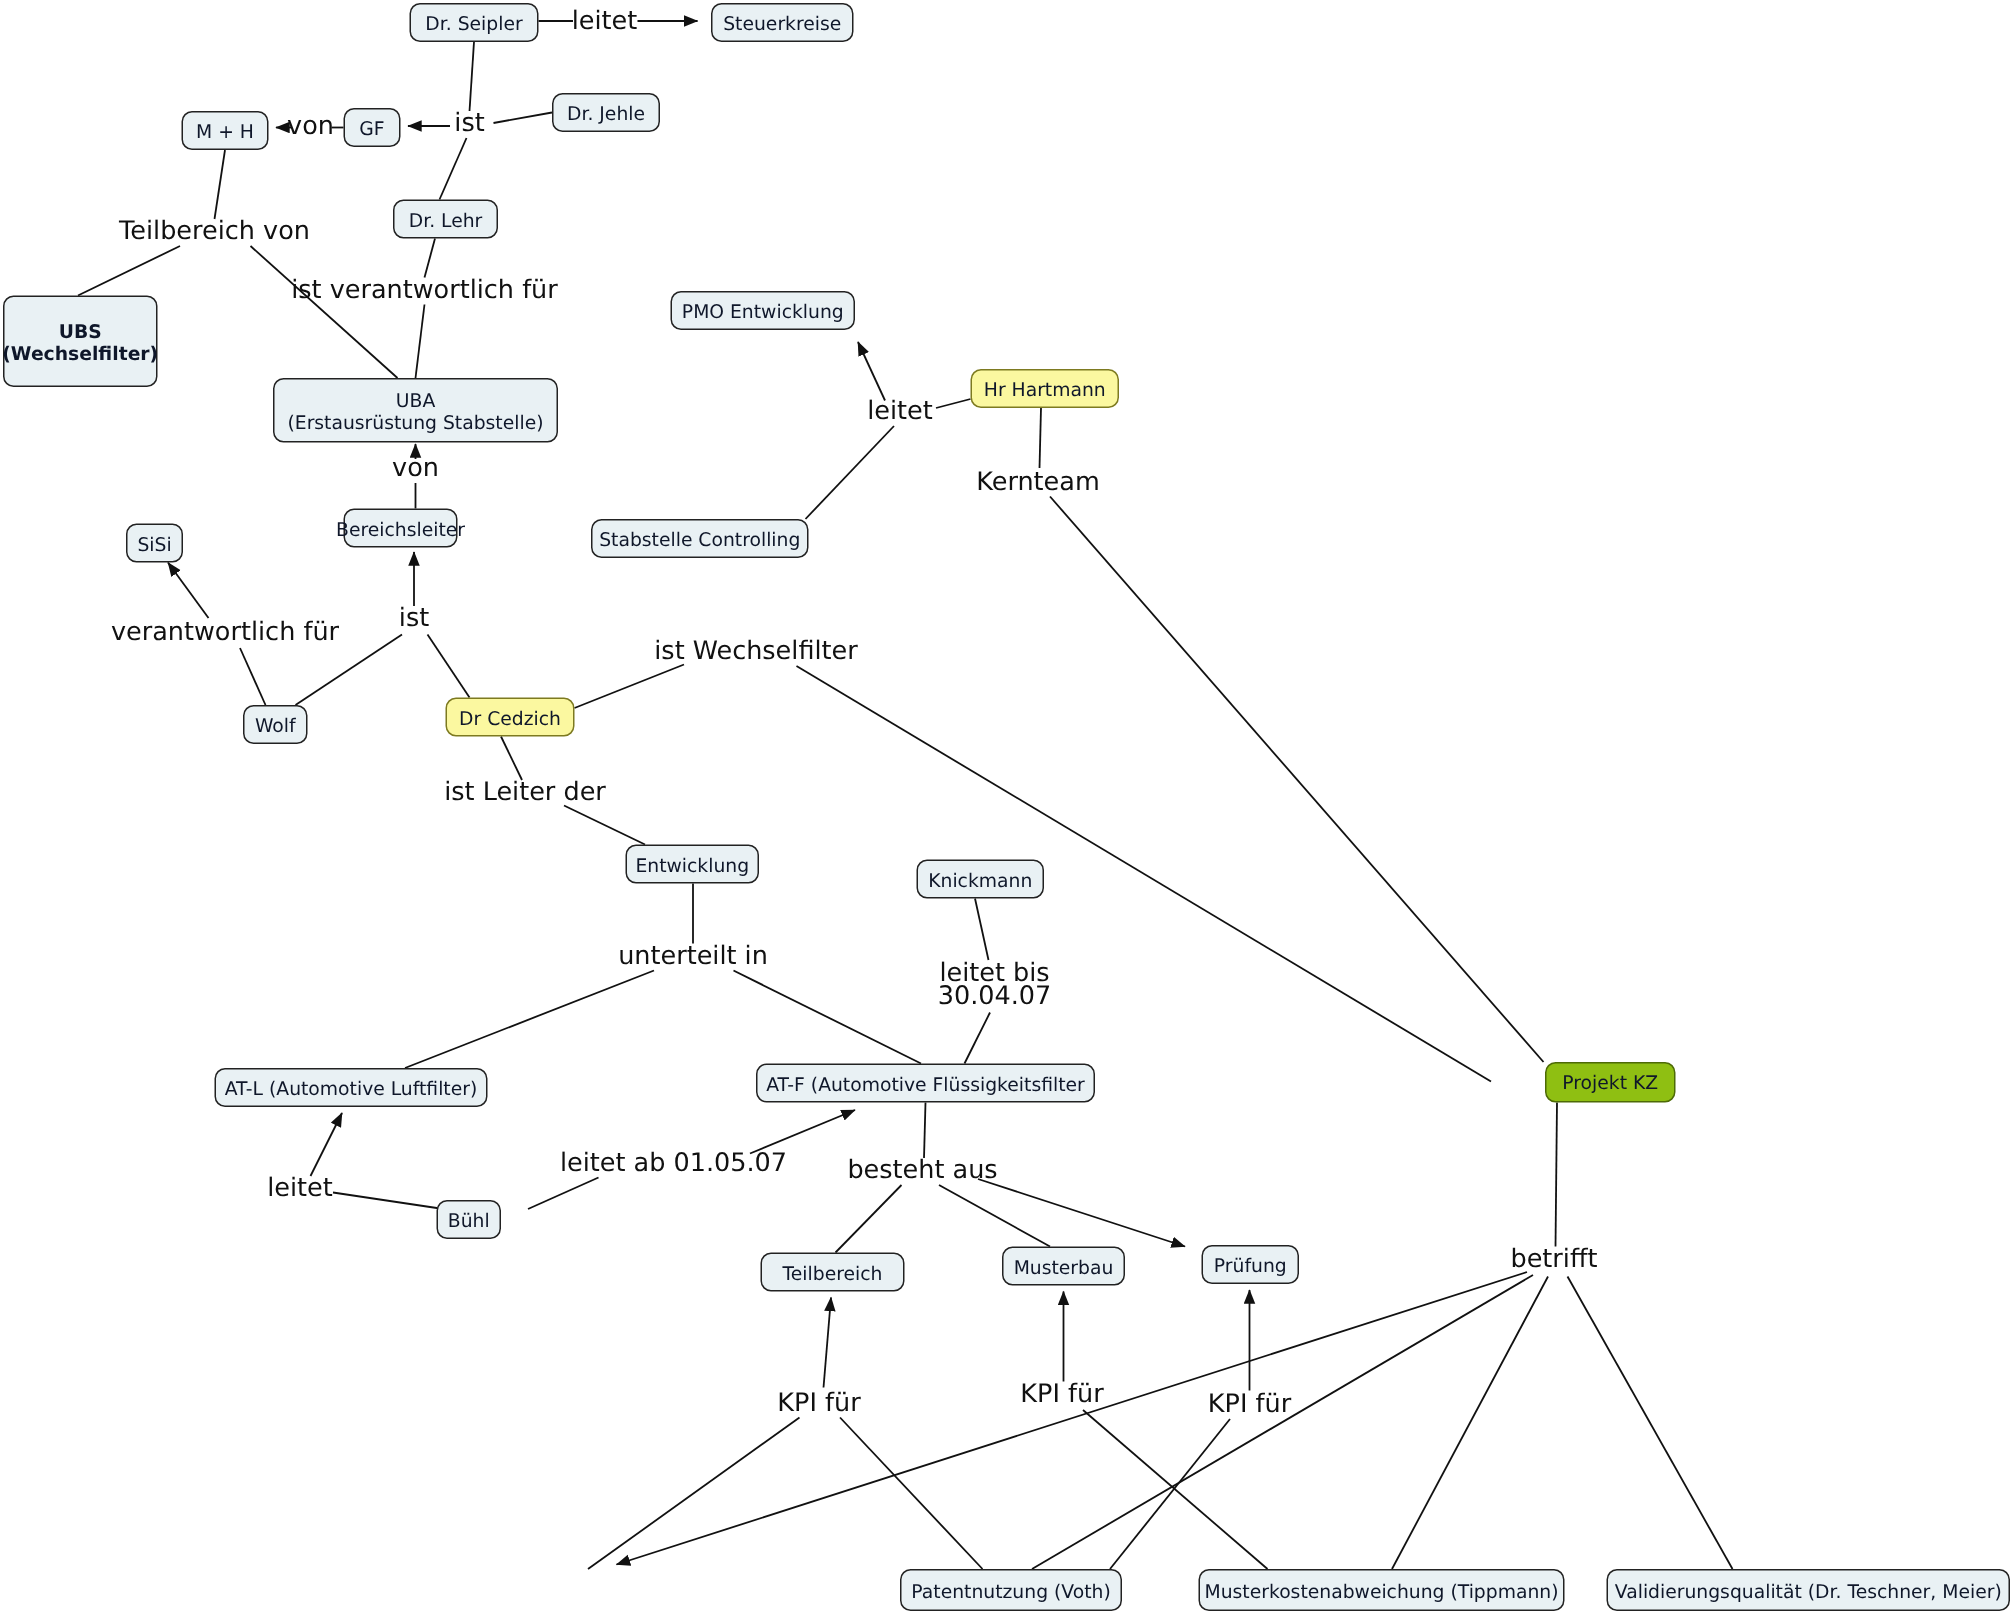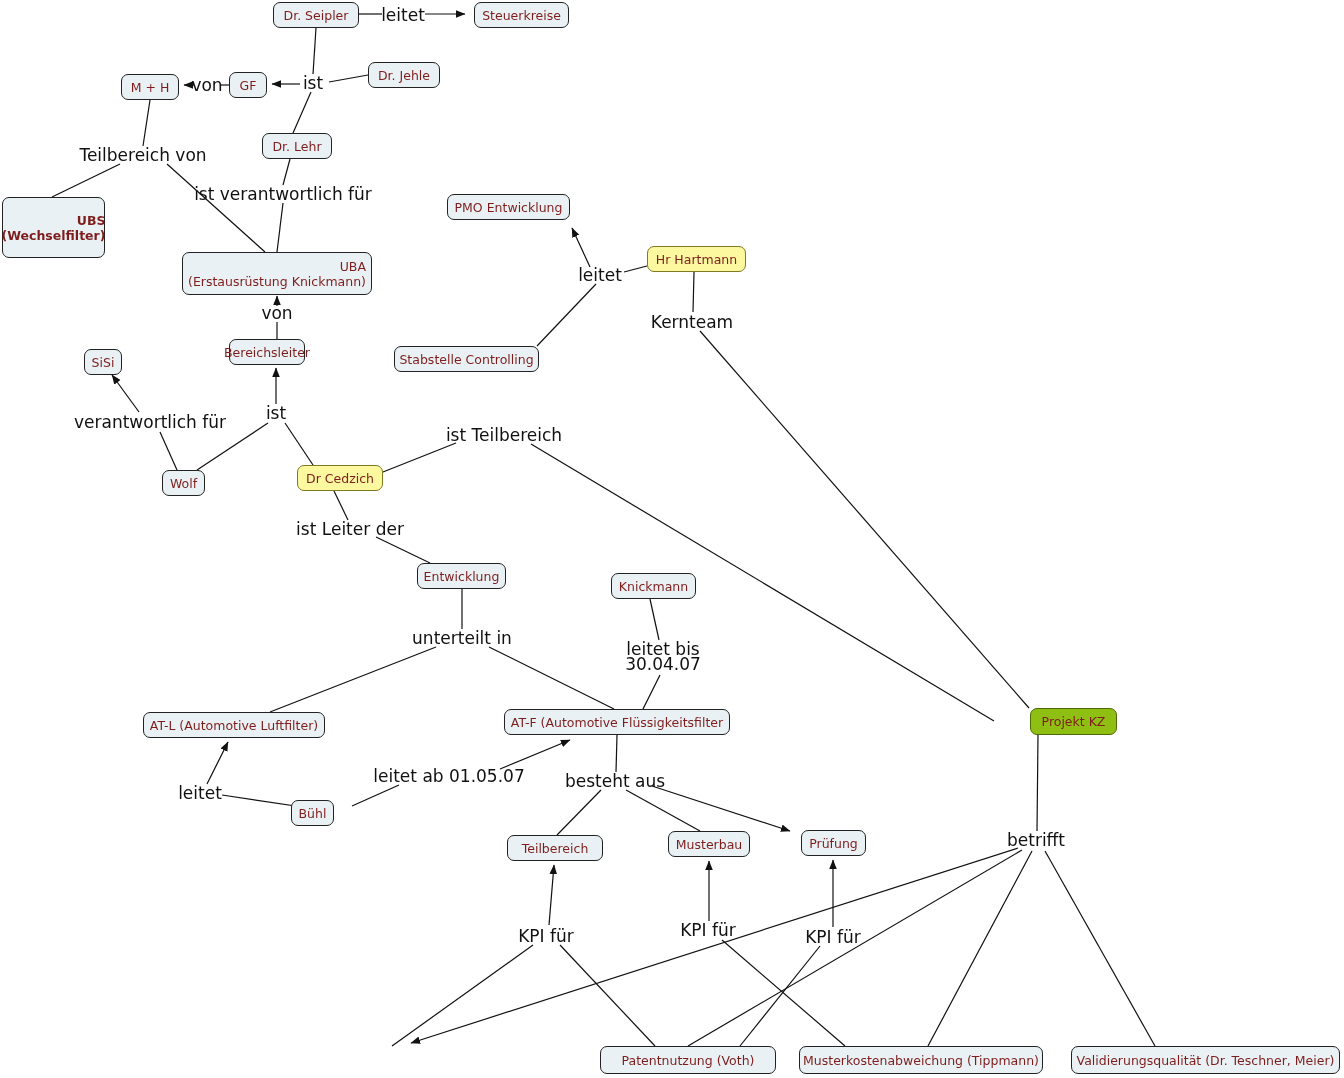--- a/index.html
+++ b/index.html
@@ -6,24 +6,24 @@
   html,body{margin:0;padding:0;background:#ffffff;}
   body{font-family:"DejaVu Sans","Liberation Sans",sans-serif;}
   #stage{position:relative;width:1344px;height:1078px;background:#fff;overflow:hidden;}
   #wires{position:absolute;left:0;top:0;width:1344px;height:1078px;}
   .node{
     position:absolute;
     box-sizing:border-box;
     border:1px solid #222222;
     border-radius:7px;
     background:#e9f1f4;
-    color:#7f1d1d;
+    color:#0f172a;
     font-size:12.5px;
     line-height:15px;
-    text-align:right;
+    text-align:center;
     display:flex;
     align-items:center;
     justify-content:center;
     padding:2px 18px;
     white-space:pre;
     box-shadow:0 0 0 0 rgba(0,0,0,0);
   }
   .node.yellow{background:#fbf8a0;border-color:#7d7a20;}
   .node.green{background:#8fbf12;border-color:#4d6a06;}
   .linklabel{
@@ -132,51 +132,51 @@
   <div class="node" style="left:273px;top:2px;width:86px;height:26px;">Dr. Seipler</div>
   <div class="node" style="left:474px;top:2px;width:95px;height:26px;">Steuerkreise</div>
   <div class="node" style="left:121px;top:74px;width:58px;height:26px;">M + H</div>
   <div class="node" style="left:229px;top:72px;width:34px;height:26px;">GF</div>
   <div class="node" style="left:368px;top:62px;width:72px;height:26px;">Dr. Jehle</div>
   <div class="node" style="left:262px;top:133px;width:70px;height:26px;">Dr. Lehr</div>
   <div class="node" style="left:2px;top:197px;width:103px;height:61px;font-weight:bold;">UBS
 (Wechselfilter)</div>
   <div class="node" style="left:447px;top:194px;width:123px;height:26px;">PMO Entwicklung</div>
   <div class="node" style="left:182px;top:252px;width:190px;height:43px;">UBA
-(Erstausrüstung Knickmann)</div>
+(Erstausrüstung Stabstelle)</div>
   <div class="node yellow" style="left:647px;top:246px;width:99px;height:26px;">Hr Hartmann</div>
   <div class="node" style="left:229px;top:339px;width:76px;height:26px;">Bereichsleiter</div>
   <div class="node" style="left:84px;top:349px;width:38px;height:26px;">SiSi</div>
   <div class="node" style="left:394px;top:346px;width:145px;height:26px;">Stabstelle Controlling</div>
   <div class="node" style="left:162px;top:470px;width:43px;height:26px;">Wolf</div>
   <div class="node yellow" style="left:297px;top:465px;width:86px;height:26px;">Dr Cedzich</div>
   <div class="node" style="left:417px;top:563px;width:89px;height:26px;">Entwicklung</div>
   <div class="node" style="left:611px;top:573px;width:85px;height:26px;">Knickmann</div>
   <div class="node" style="left:143px;top:712px;width:182px;height:26px;">AT-L (Automotive Luftfilter)</div>
   <div class="node" style="left:504px;top:709px;width:226px;height:26px;">AT-F (Automotive Flüssigkeitsfilter</div>
   <div class="node green" style="left:994px;top:708px;width:87px;height:27px;margin-left:36px;">Projekt KZ</div>
   <div class="node" style="left:291px;top:800px;width:43px;height:26px;">Bühl</div>
   <div class="node" style="left:507px;top:835px;width:96px;height:26px;">Teilbereich</div>
   <div class="node" style="left:668px;top:831px;width:82px;height:26px;">Musterbau</div>
   <div class="node" style="left:801px;top:830px;width:65px;height:26px;">Prüfung</div>
-  <div class="node" style="left:600px;top:1046px;width:176px;height:28px;">Patentnutzung (Voth)</div>
+  <div class="node" style="left:600px;top:1046px;width:148px;height:28px;">Patentnutzung (Voth)</div>
   <div class="node" style="left:799px;top:1046px;width:244px;height:28px;">Musterkostenabweichung (Tippmann)</div>
   <div class="node" style="left:1071px;top:1046px;width:269px;height:28px;">Validierungsqualität (Dr. Teschner, Meier)</div>
 
   <div class="linklabel" style="left:403px;top:15px;">leitet</div>
   <div class="linklabel" style="left:207px;top:85px;">von</div>
   <div class="linklabel" style="left:313px;top:83px;">ist</div>
   <div class="linklabel" style="left:143px;top:155px;">Teilbereich von</div>
   <div class="linklabel" style="left:283px;top:194px;">ist verantwortlich für</div>
   <div class="linklabel" style="left:277px;top:313px;">von</div>
   <div class="linklabel" style="left:600px;top:275px;">leitet</div>
   <div class="linklabel" style="left:692px;top:322px;">Kernteam</div>
   <div class="linklabel" style="left:150px;top:422px;">verantwortlich für</div>
   <div class="linklabel" style="left:276px;top:413px;">ist</div>
-  <div class="linklabel" style="left:504px;top:435px;">ist Teilbereich</div>
+  <div class="linklabel" style="left:504px;top:435px;">ist Wechselfilter</div>
   <div class="linklabel" style="left:350px;top:529px;">ist Leiter der</div>
   <div class="linklabel" style="left:462px;top:638px;">unterteilt in</div>
   <div class="linklabel" style="left:663px;top:657px;">leitet bis
 30.04.07</div>
   <div class="linklabel" style="left:200px;top:793px;">leitet</div>
   <div class="linklabel" style="left:449px;top:776px;">leitet ab 01.05.07</div>
   <div class="linklabel" style="left:615px;top:781px;">besteht aus</div>
   <div class="linklabel" style="left:546px;top:936px;">KPI für</div>
   <div class="linklabel" style="left:708px;top:930px;">KPI für</div>
   <div class="linklabel" style="left:833px;top:937px;">KPI für</div>

